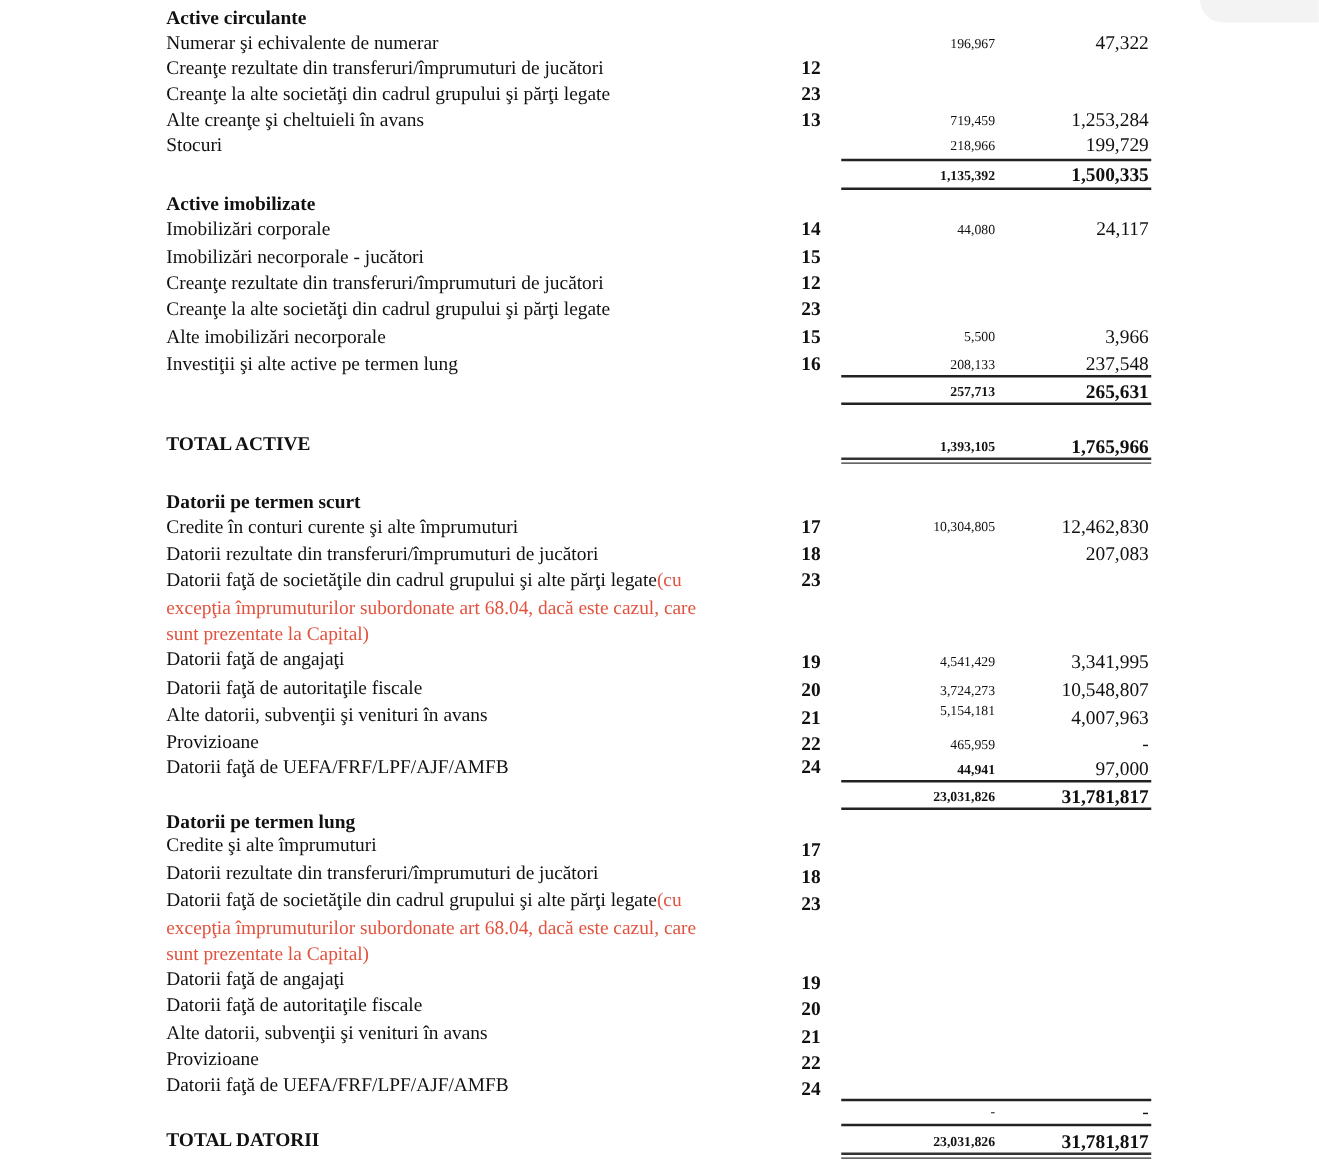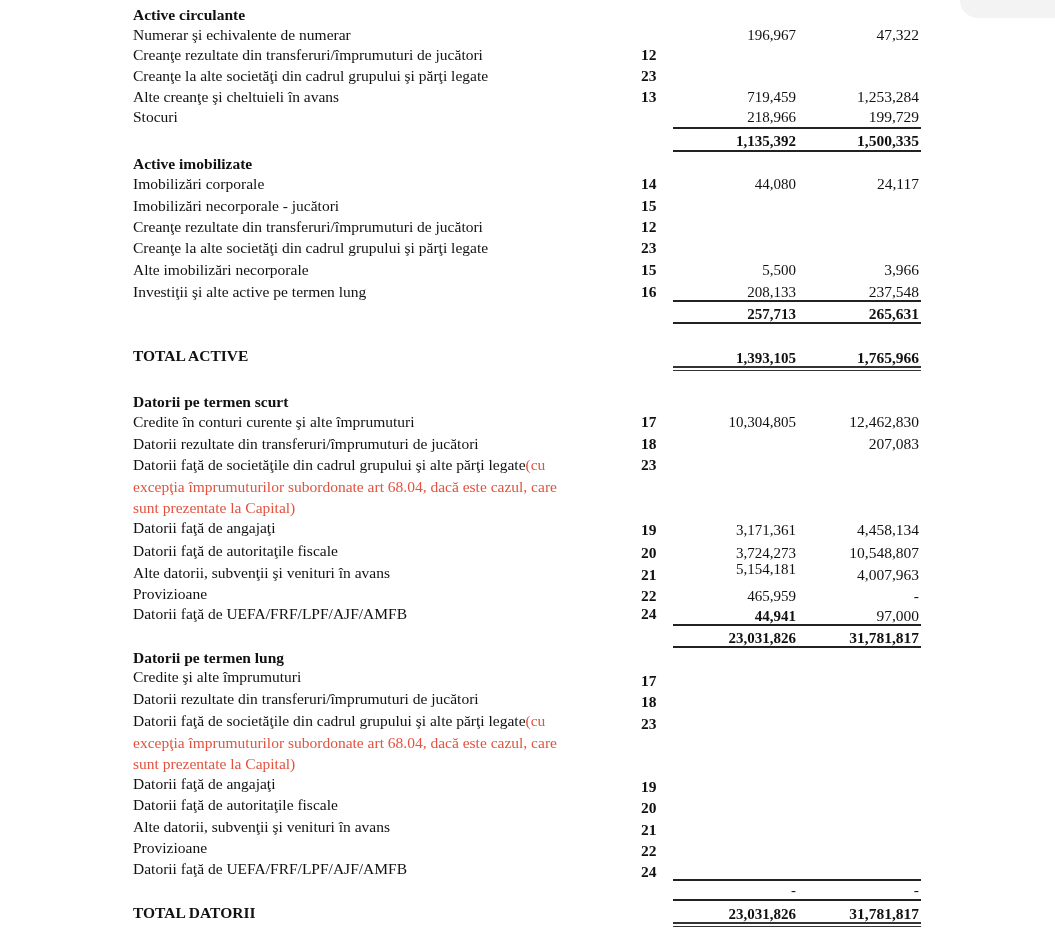--- a/index.html
+++ b/index.html
@@ -4,21 +4,21 @@
 <style>
   html, body { margin: 0; padding: 0; background: #ffffff; }
   body { width: 1055px; height: 941px; position: relative; overflow: hidden;
          font-family: "Liberation Serif", "DejaVu Serif", serif; color: #111; }
   .corner { position: absolute; right: 0; top: 0; width: 95px; height: 18px;
             background: #f3f3f3; border-bottom-left-radius: 22px; }
   .row { position: absolute; left: 133px; height: 20px; font-size: 15.5px; line-height: 20px; white-space: nowrap; }
   .hdr { font-weight: bold; text-align: center; }
   .red { color: #e2533f; }
   .note { position: absolute; left: 641px; width: 22px; font-size: 15.5px; font-weight: bold; line-height: 20px; }
-  .v1 { position: absolute; right: 259px; font-size: 15px; line-height: 20px; text-align: center; }
+  .v1 { position: absolute; right: 259px; font-size: 11px; line-height: 20px; text-align: center; }
   .v2 { position: absolute; right: 136px; font-size: 15.5px; line-height: 20px; text-align: center; }
   .line { position: absolute; left: 673px; width: 248px; height: 2px; background: #222; }
   .dline { position: absolute; left: 673px; width: 248px; height: 5px;
            border-top: 2px solid #333; border-bottom: 1px solid #333; box-sizing: border-box; }
 </style>
 </head>
 <body>
 
 <div class="corner"></div>
 
@@ -93,22 +93,22 @@
 <div class="note" style="top:434px">18</div>
 <div class="v2" style="top:434px">207,083</div>
 
 <div class="row" style="top:455px"><span>Datorii faţă de societăţile din cadrul grupului şi alte părţi legate</span><span class="red">(cu</span></div>
 <div class="note" style="top:455px">23</div>
 <div class="row red" style="top:477px">excepţia împrumuturilor subordonate art 68.04, dacă este cazul, care</div>
 <div class="row red" style="top:498px">sunt prezentate la Capital)</div>
 
 <div class="row" style="top:518px">Datorii faţă de angajaţi</div>
 <div class="note" style="top:520px">19</div>
-<div class="v1" style="top:520px">3,171,361</div>
-<div class="v2" style="top:520px">4,458,134</div>
+<div class="v1" style="top:520px">4,541,429</div>
+<div class="v2" style="top:520px">3,341,995</div>
 
 <div class="row" style="top:541px">Datorii faţă de autoritaţile fiscale</div>
 <div class="note" style="top:543px">20</div>
 <div class="v1" style="top:543px">3,724,273</div>
 <div class="v2" style="top:543px">10,548,807</div>
 
 <div class="row" style="top:563px">Alte datorii, subvenţii şi venituri în avans</div>
 <div class="note" style="top:565px">21</div>
 <div class="v1" style="top:559px">5,154,181</div>
 <div class="v2" style="top:565px">4,007,963</div>

